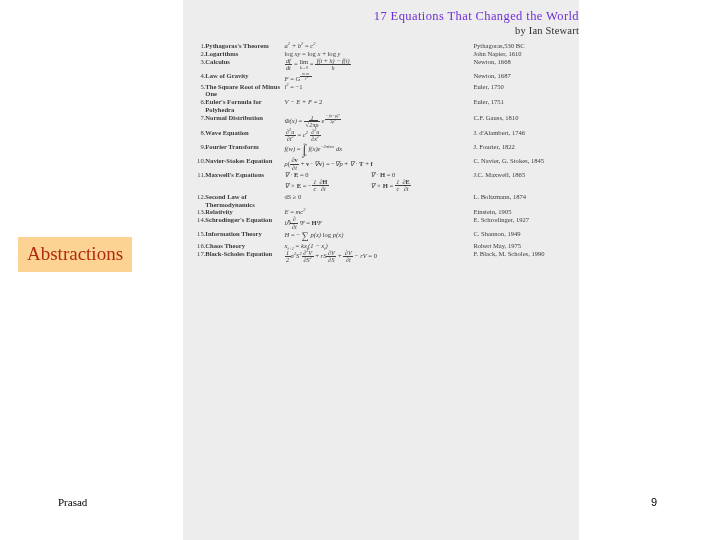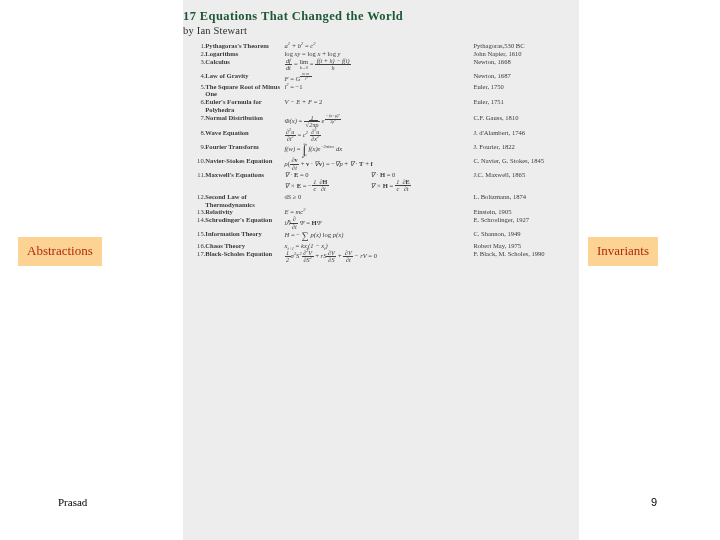--- a/index.html
+++ b/index.html
@@ -38,29 +38,29 @@
   #scan-inner {
     position: absolute;
     left: 0; top: 0;
     width: 396px;
     height: 540px;
     color: #2e2e2e;
     font-family: "Liberation Serif", serif;
   }
 
   .scan-title {
-    text-align: left;
+    text-align: right;
     font-size: 12.5px;
-    font-weight: bold;
+    font-weight: normal;
     letter-spacing: 0.4px;
     margin-top: 9px;
-    color: #14532d;
+    color: #6d28d9;
   }
   .scan-subtitle {
-    text-align: left;
+    text-align: right;
     font-size: 10.5px;
     color: #262626;
     margin-top: 1px;
     letter-spacing: 0.2px;
   }
 
   
   #eq-table {
     position: absolute;
     left: 0;
@@ -123,21 +123,21 @@
   .bigsum { font-size: 150%; vertical-align: -0.18em; }
   .sqrt-ov { border-top: 0.6px solid #3a3a3a; padding-left: 0.5px; }
   .mxcol { display: inline-block; width: 86px; }
 
   
   .callout {
     position: absolute;
     background: #fcd392;
     color: #b02a12;
     font-family: "Liberation Serif", serif;
-    font-size: 13px;
+    font-size: 19px;
     line-height: 1;
     padding: 7px 9px 9px 9px;
     white-space: nowrap;
   }
   #callout-left  { left: 18px;  top: 237px; }
   #callout-right { left: 588px; top: 237px; }
 
   
   #footer-name {
     position: absolute;
@@ -340,18 +340,17 @@
           <td class="c-attr">F. Black, M. Scholes, 1990</td>
         </tr>
 
         </tbody>
       </table>
     </div>
   </div>
 
   <div class="callout" id="callout-left">Abstractions</div>
 
-  <div class="callout" id="callout-right">Invariants</div>
 
   <div id="footer-name">Prasad</div>
   <div id="footer-page">9</div>
 
 </div>
 
 </body></html>

